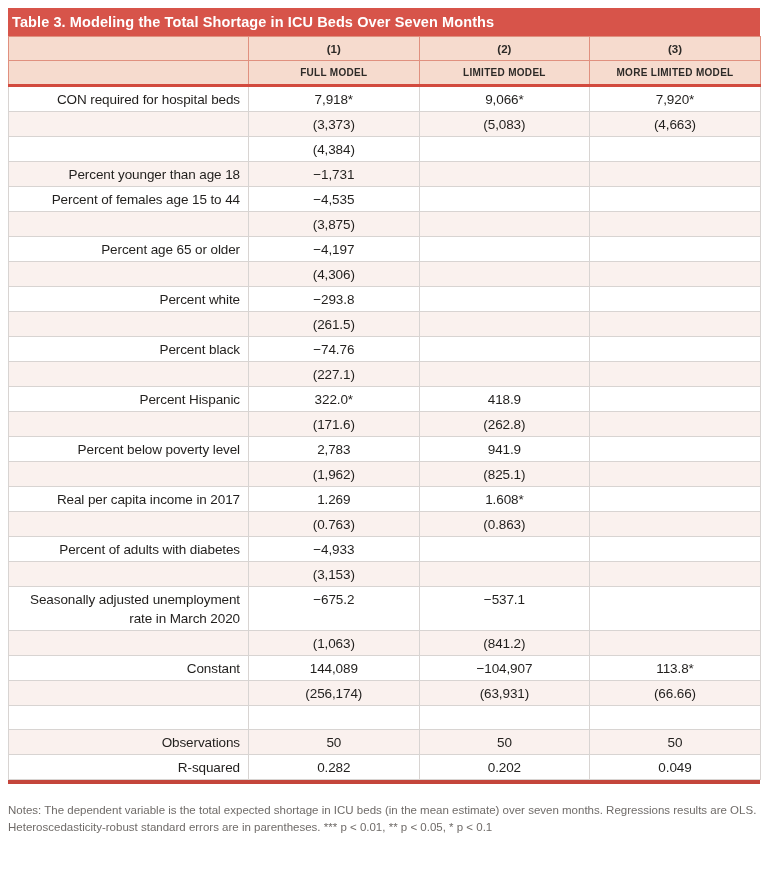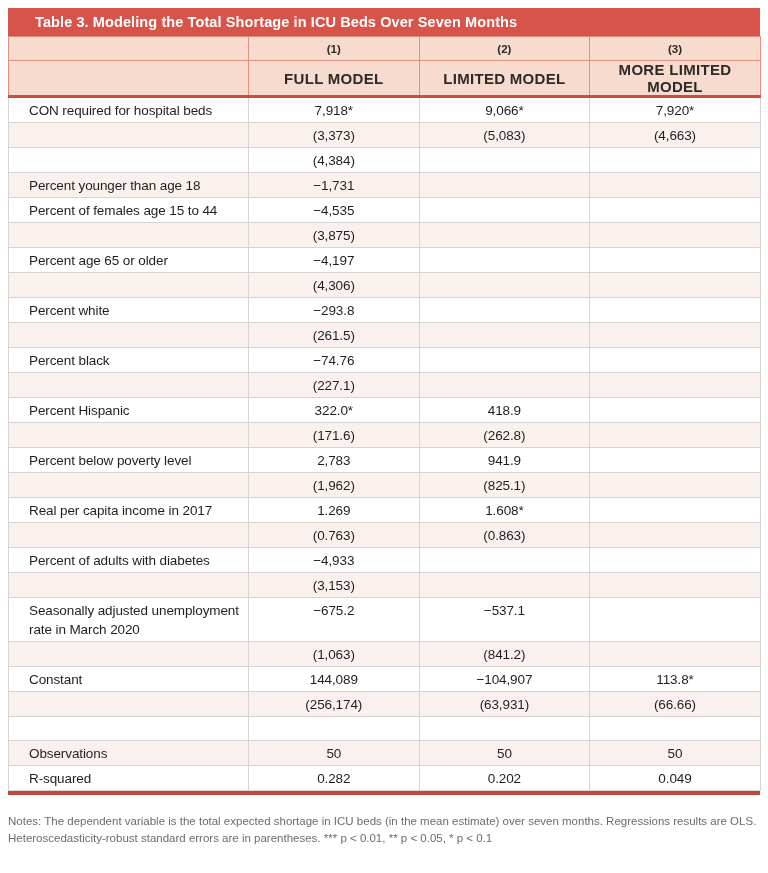--- a/index.html
+++ b/index.html
@@ -28,21 +28,21 @@
   }
   .title-bar {
     width: 752px;
     height: 28px;
     background: var(--accent-red);
     color: #ffffff;
     font-size: 14.5px;
     font-weight: bold;
     display: flex;
     align-items: center;
-    padding-left: 27px;
+    padding-left: 4px;
     letter-spacing: 0.1px;
   }
   table {
     width: 752px;
     border-collapse: collapse;
     table-layout: fixed;
   }
   col.c-label { width: 240px; }
   col.c-val { width: 170.6px; }
   thead th {
@@ -51,36 +51,36 @@
     font-weight: bold;
     text-align: center;
     color: #2d2a27;
   }
   thead tr.hdr-num th {
     height: 24px;
     font-size: 11.5px;
   }
   thead tr.hdr-name th {
     height: 25px;
-    font-size: 15px;
+    font-size: 10px;
     letter-spacing: 0.3px;
     border-bottom: 3px solid var(--heavy-rule);
   }
   tbody td {
     border: 1px solid var(--body-border);
     font-size: 13.5px;
     padding: 3px 8px 2px 8px;
     height: 24px;
     vertical-align: top;
     line-height: 19px;
     letter-spacing: -0.1px;
   }
   tbody tr:nth-child(odd) td { background: #ffffff; }
   tbody tr:nth-child(even) td { background: var(--stripe-pink); }
-  tbody td.label { text-align: left; padding-left: 20px; }
+  tbody td.label { text-align: right; padding-left: 20px; }
   tbody td.val { text-align: center; }
   .bottom-rule {
     width: 752px;
     height: 4px;
     background: var(--bottom-rule);
   }
   .notes {
     width: 752px;
     margin-top: 18px;
     font-size: 11.5px;

